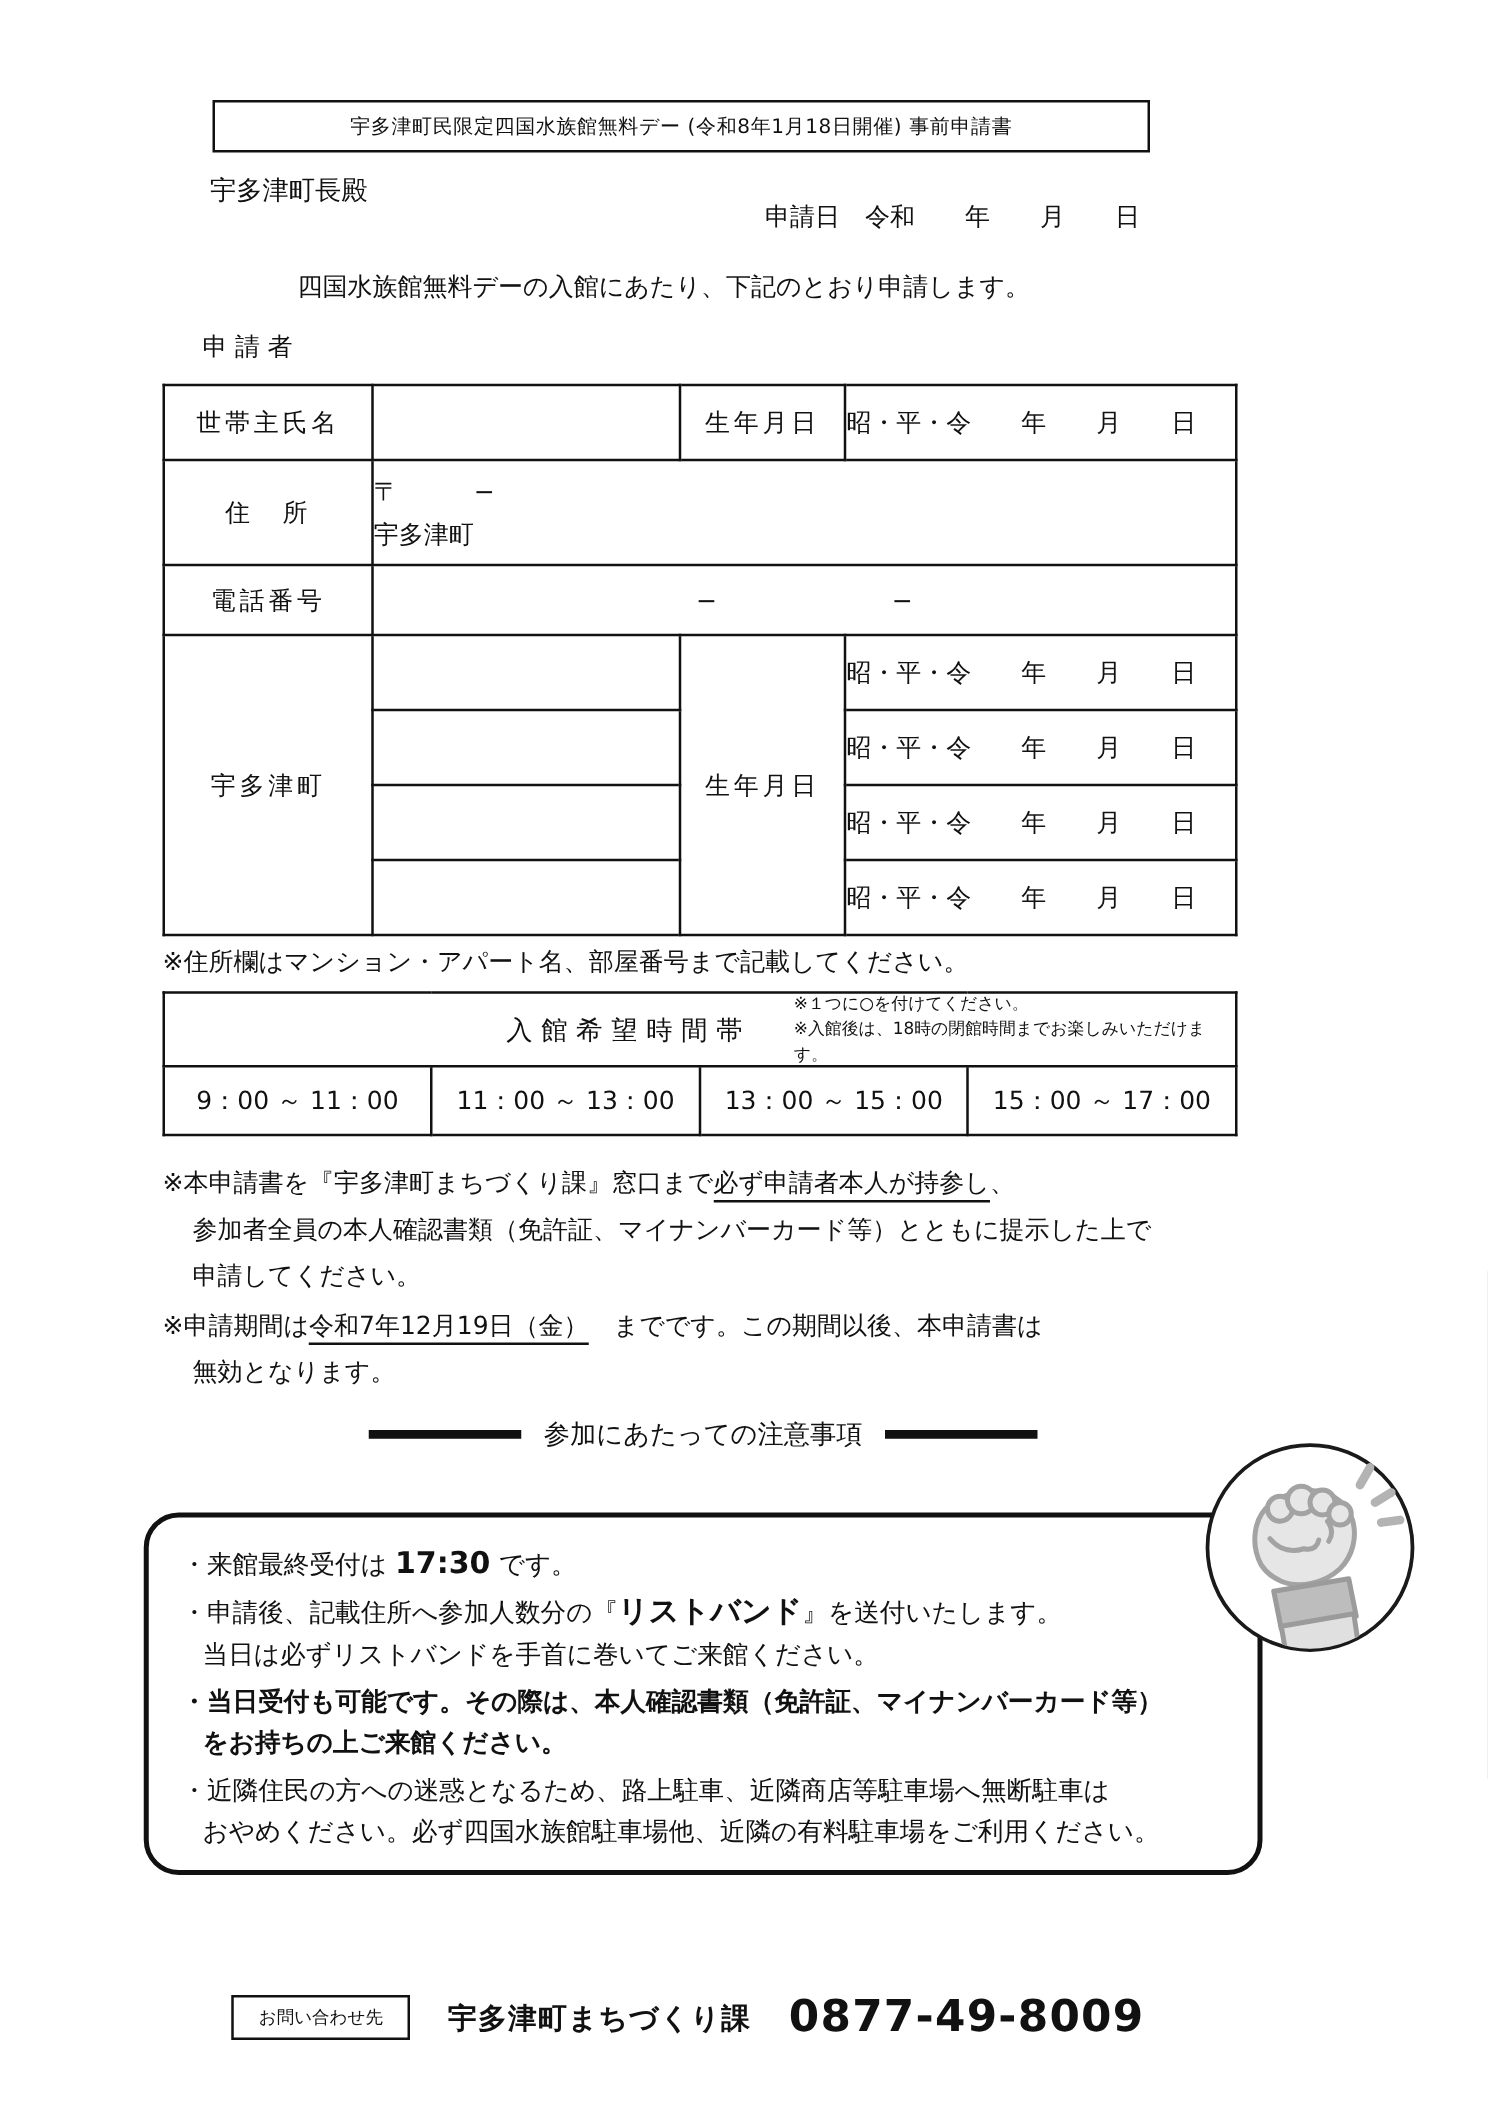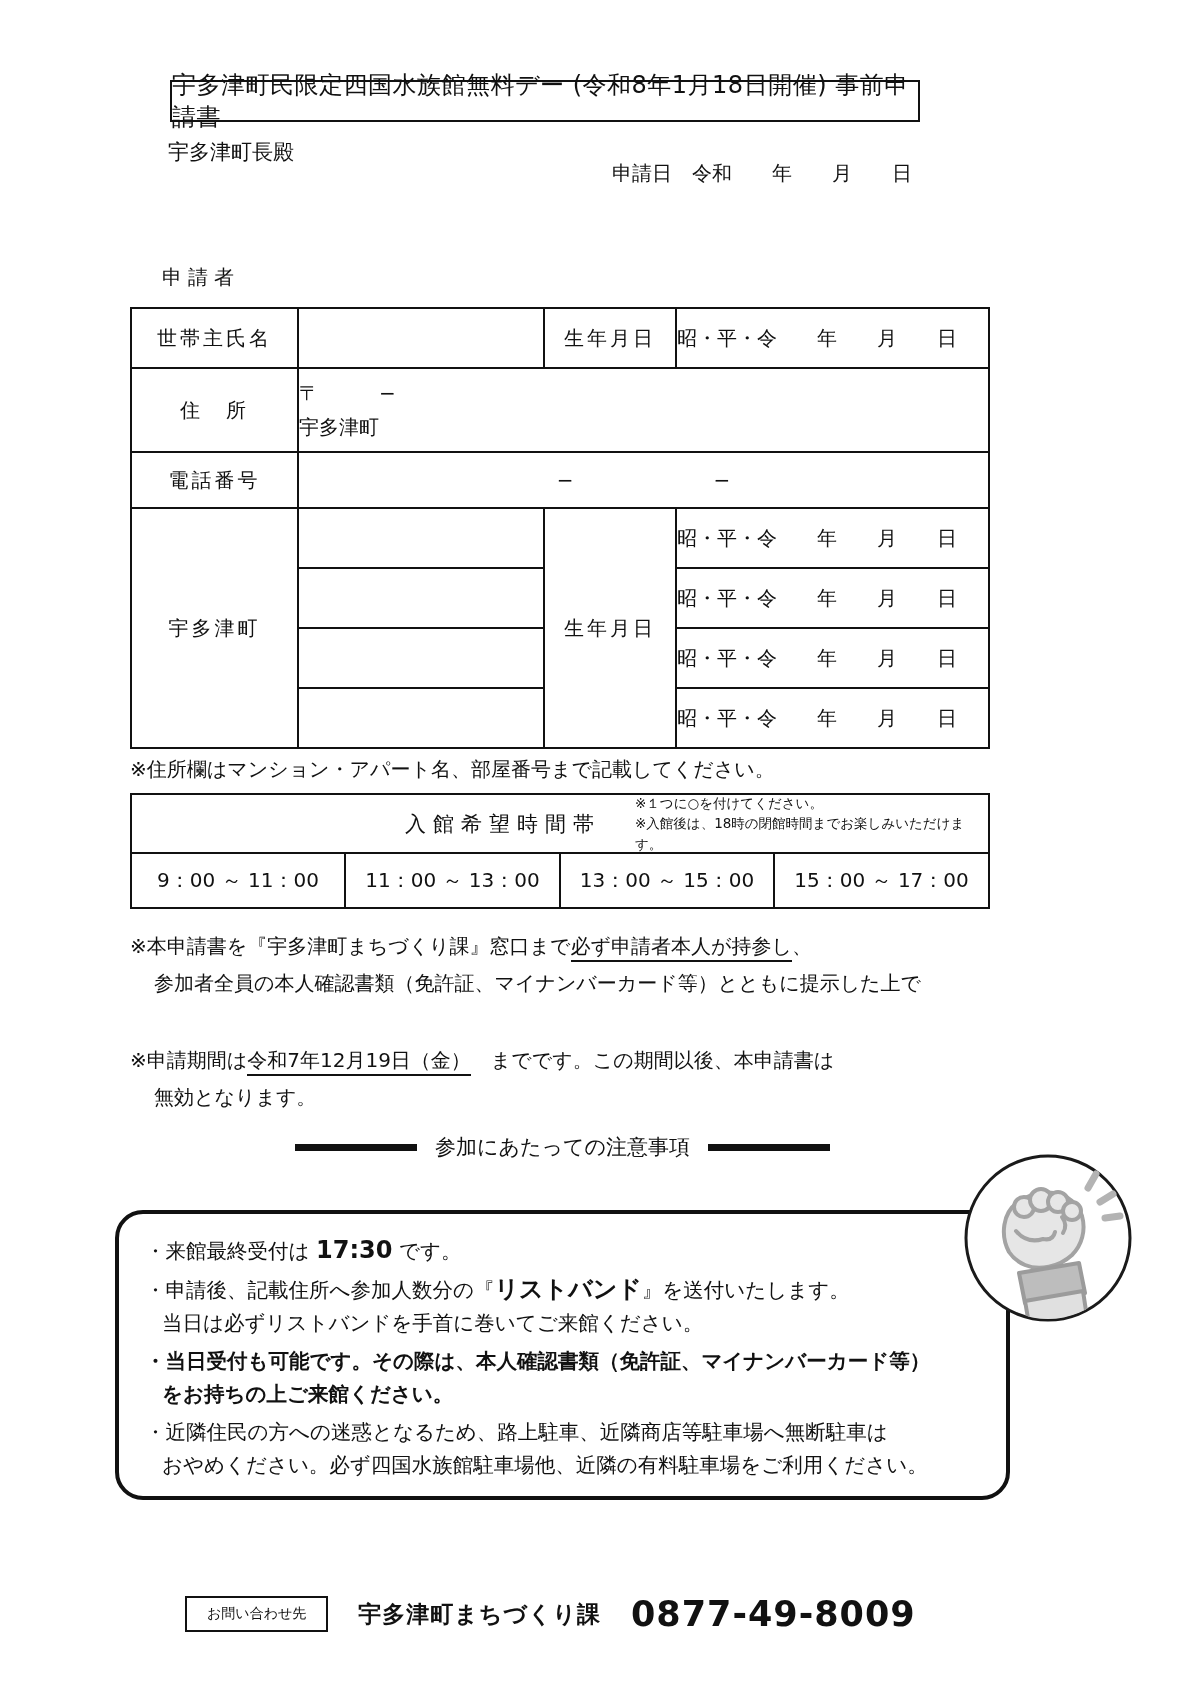--- a/index.html
+++ b/index.html
@@ -3,21 +3,21 @@
 <meta charset="utf-8">
 <style>
   html,body { margin:0; padding:0; background:#e8e8e8; }
   .page { position:relative; width:1190px; height:1684px; background:#ffffff;
           font-family:"DejaVu Sans","Liberation Sans",sans-serif; color:#111;
           margin:0 auto; overflow:hidden; }
   .page * { box-sizing:border-box; }
 
   .title-box { position:absolute; left:170px; top:80px; width:750px; height:42px;
                border:2.5px solid #111; display:flex; align-items:center; justify-content:center;
-               font-size:24px; letter-spacing:0.5px; }
+               font-size:16px; letter-spacing:0.5px; }
   .addressee { position:absolute; left:168px; top:138px; font-size:21px; }
   .app-date  { position:absolute; left:612px; top:160px; font-size:20px; }
   .intro     { position:absolute; left:238px; top:216px; font-size:20px; }
   .applicant-label { position:absolute; left:162px; top:264px; font-size:20px; letter-spacing:6px; }
 
   table.applicant { position:absolute; left:130px; top:307px; width:858px;
                     border-collapse:collapse; table-layout:fixed; }
   table.applicant td { border:2.5px solid #111; font-size:20px; padding:0; vertical-align:middle; }
   td.lbl { text-align:center; letter-spacing:3px; }
   td.datecell { padding-left:22px; }
@@ -61,20 +61,21 @@
 <body>
 
 <div class="page">
 
   <div class="title-box">
     <span>宇多津町民限定四国水族館無料デー (令和8年1月18日開催) 事前申請書</span>
   </div>
 
   <div class="addressee">宇多津町長殿</div>
   <div class="app-date">申請日　令和　　年　　月　　日</div>
+  <div class="intro">四国水族館無料デーの入館にあたり、下記のとおり申請します。</div>
   <div class="applicant-label">申請者</div>
 
   <table class="applicant">
     <colgroup>
         <col style="width:167px">
         <col style="width:246px">
         <col style="width:132px">
         <col style="width:313px">
       </colgroup>
     <tbody>
@@ -144,20 +145,21 @@
       <td class="slot">15：00 ～ 17：00</td>
     </tr>
   </tbody>
     </table>
 
   <div class="note-block" style="top:928px">
     <div>
       <span>※本申請書を『宇多津町まちづくり課』窓口まで</span><span class="uline">必ず申請者本人が持参し</span><span>、</span>
     </div>
     <div class="indent">参加者全員の本人確認書類（免許証、マイナンバーカード等）とともに提示した上で</div>
+    <div class="indent">申請してください。</div>
   </div>
 
   <div class="note-block" style="top:1042px">
     <div>
       <span>※申請期間は</span><span class="uline">令和7年12月19日（金）</span><span>　までです。この期間以後、本申請書は</span>
     </div>
     <div class="indent">無効となります。</div>
   </div>
 
   <div class="notice-heading">

